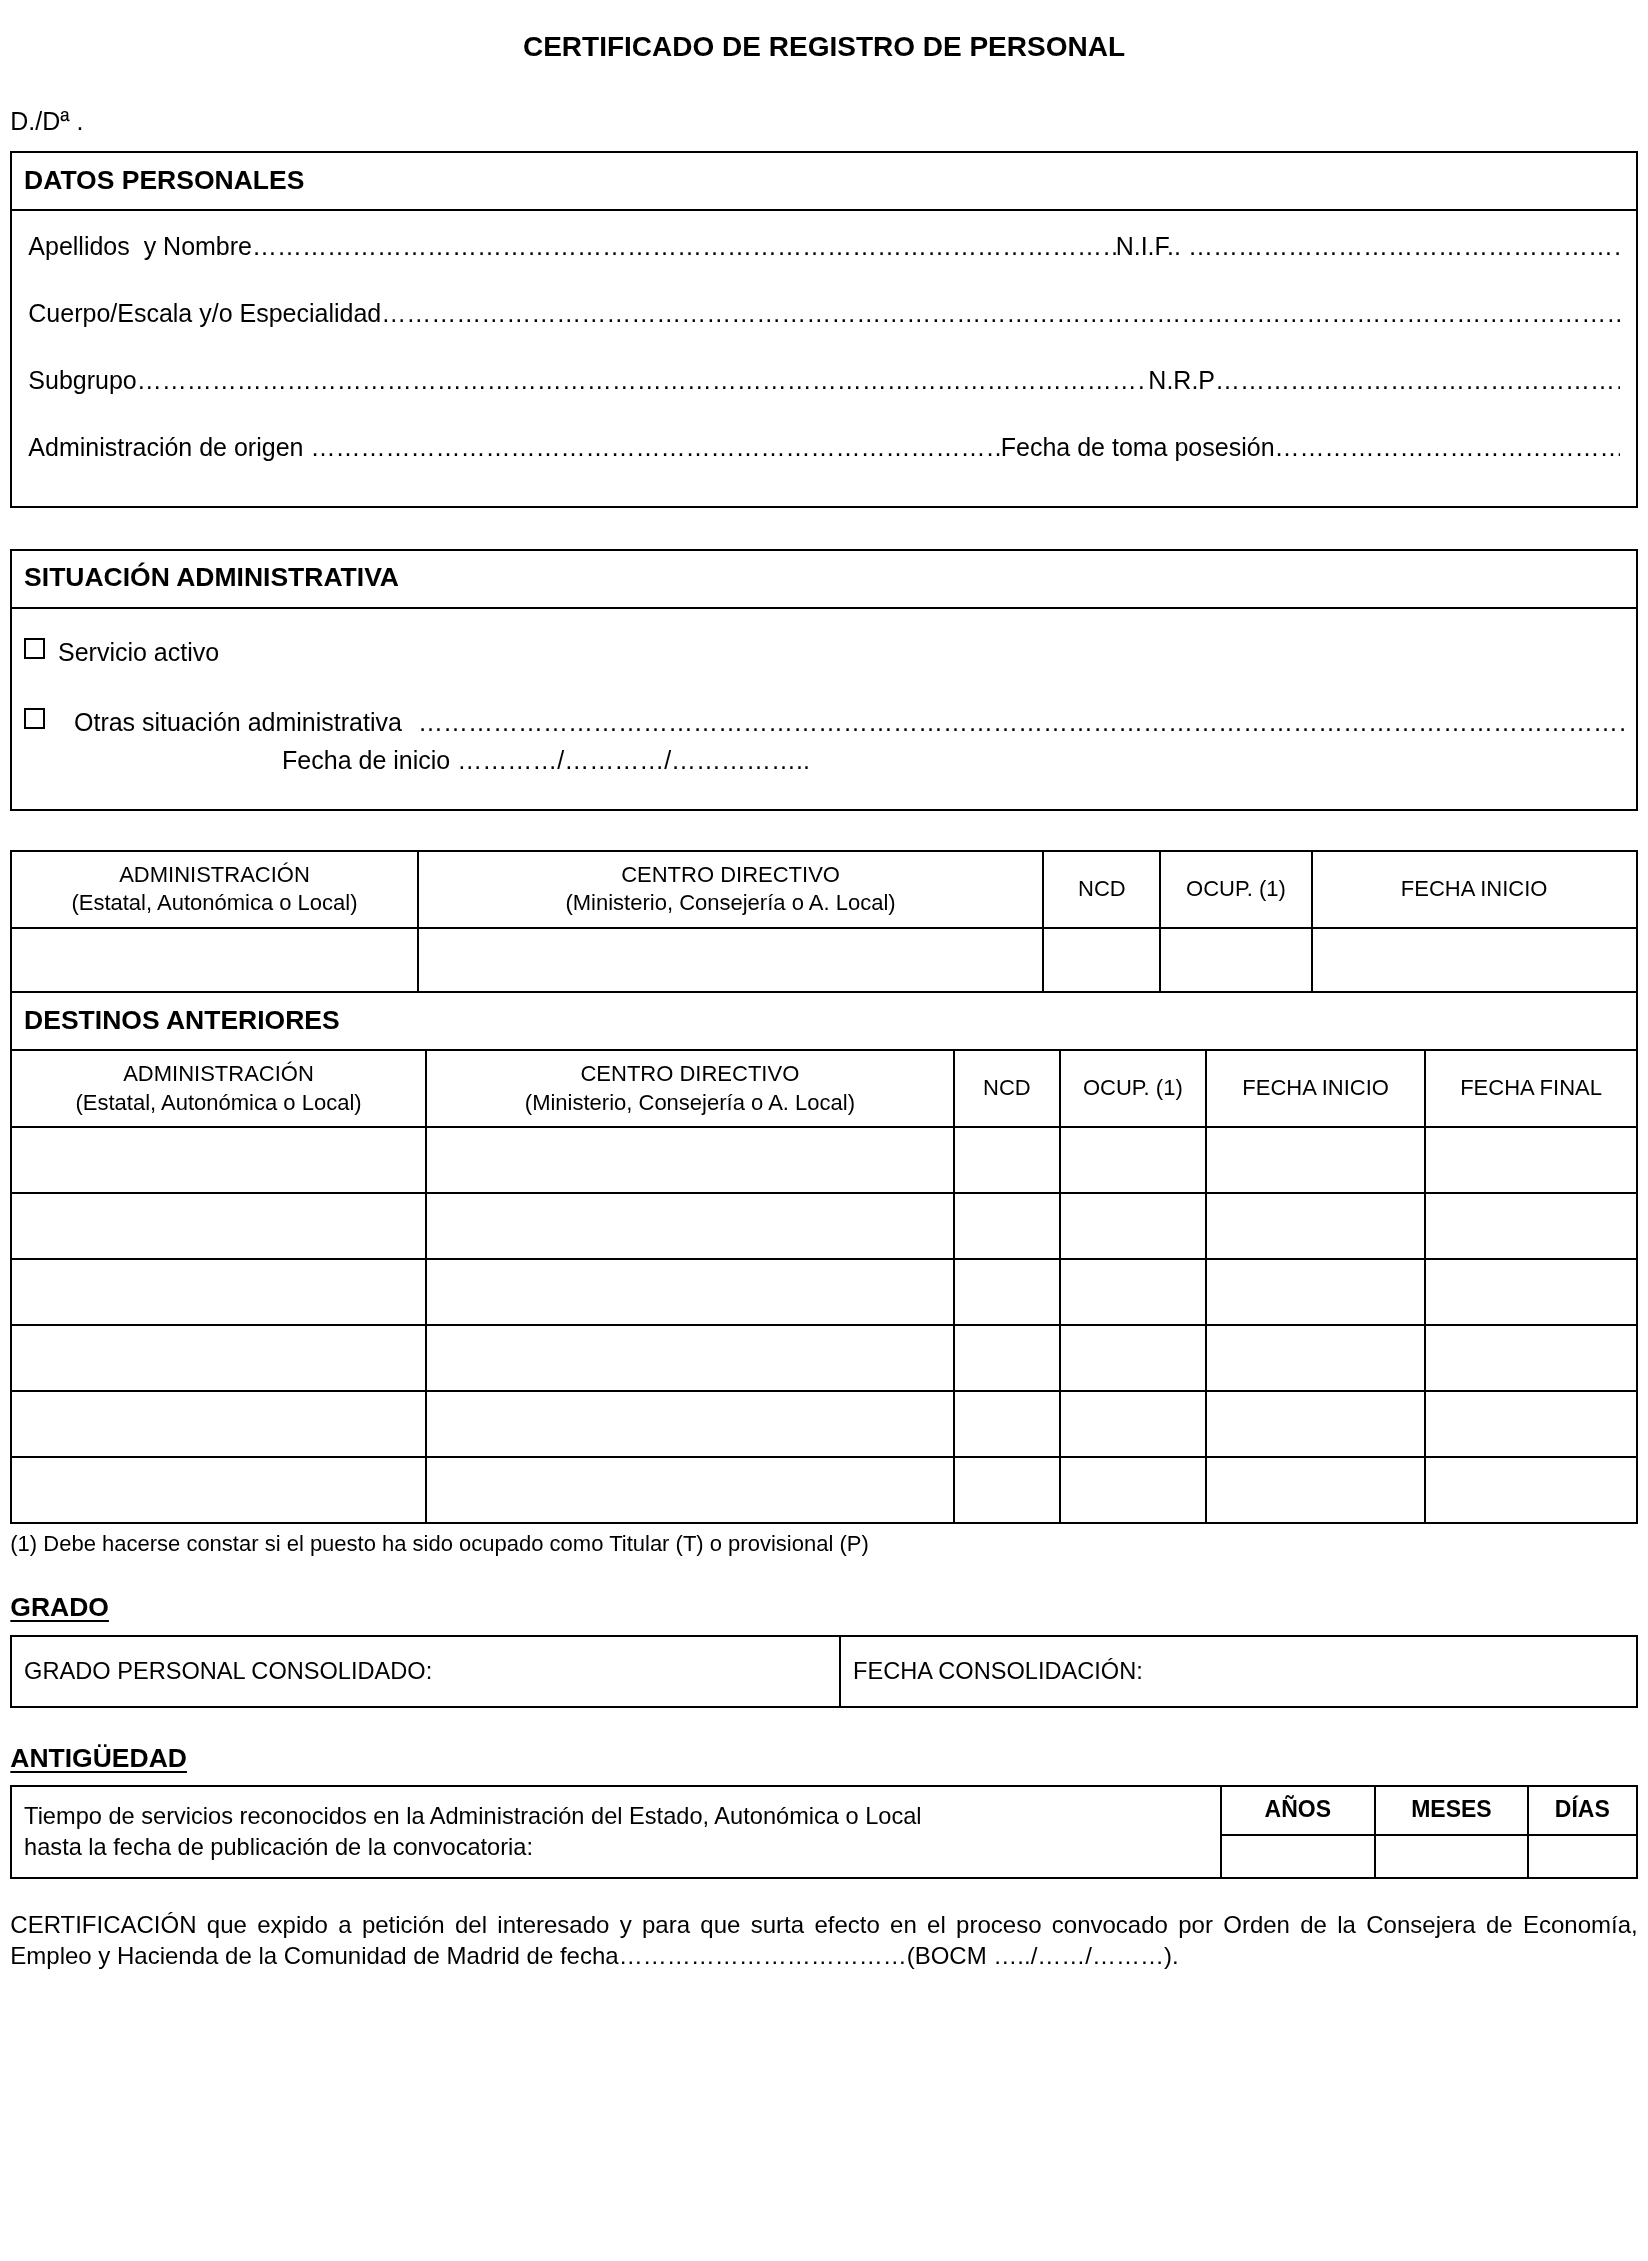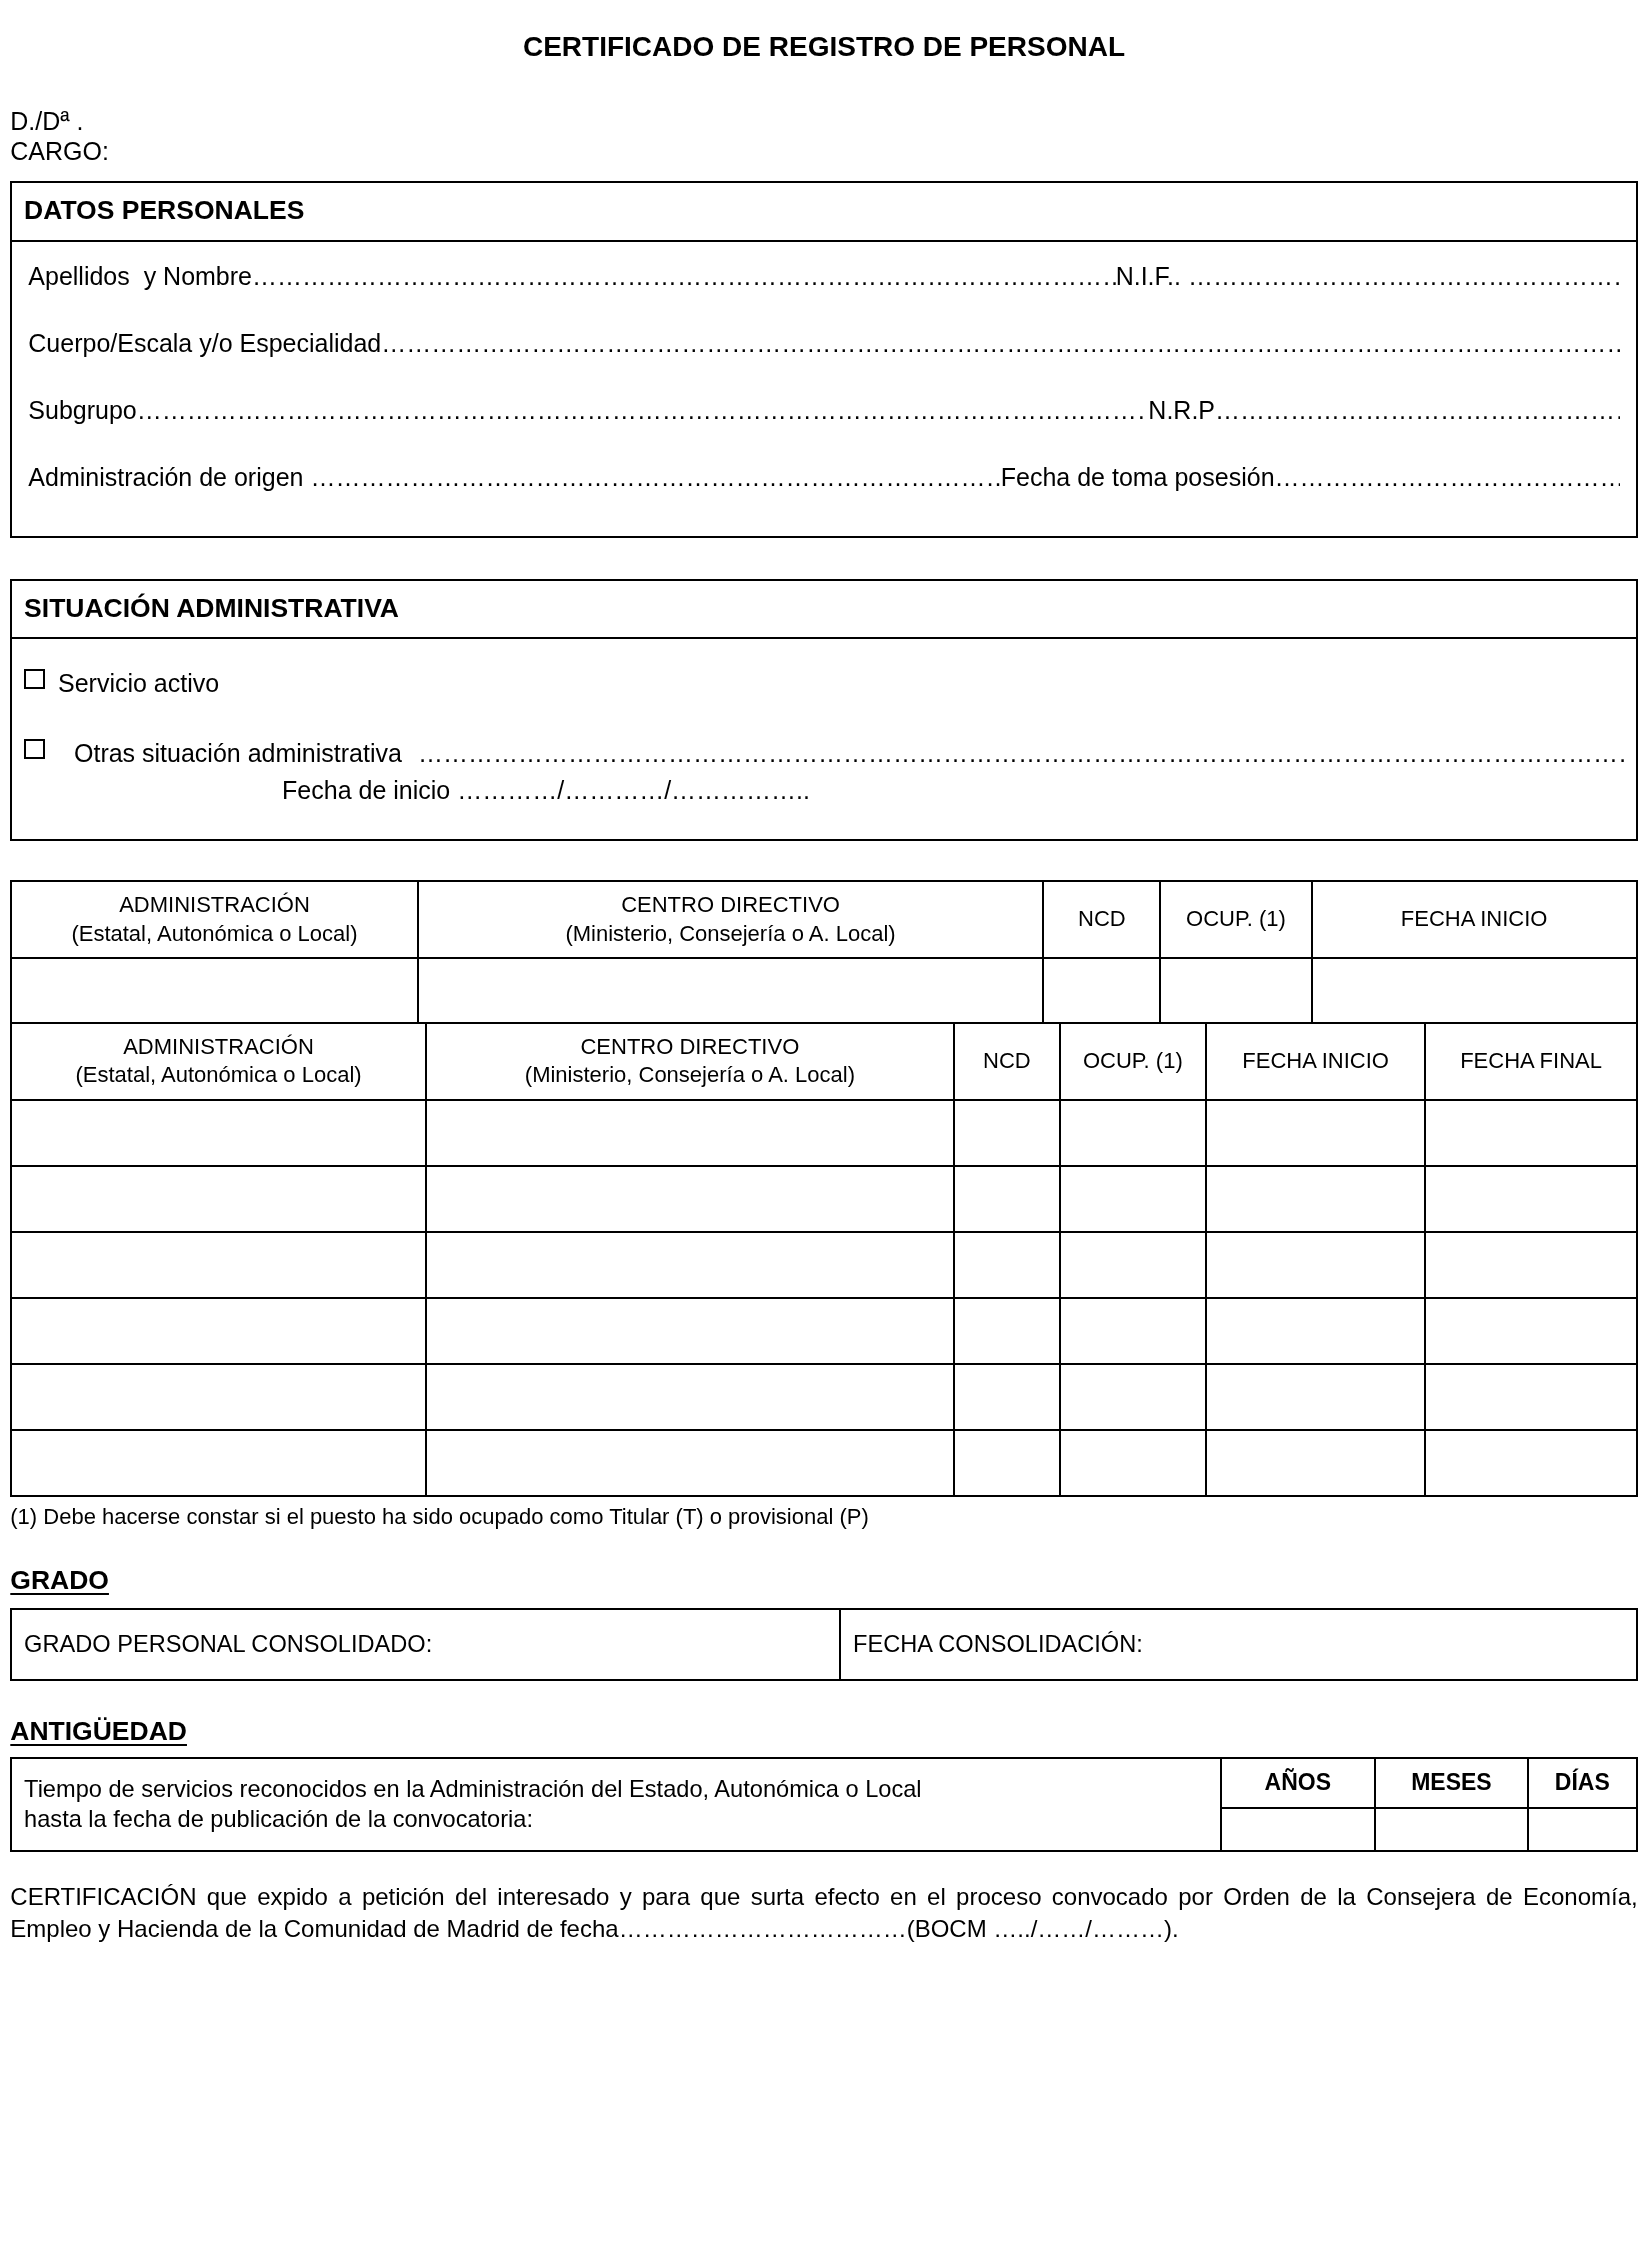--- a/index.html
+++ b/index.html
@@ -59,21 +59,20 @@
 </style>
 </head>
 <body>
 
 <div class="page">
 
   <div class="doc-subtitle center">CERTIFICADO DE REGISTRO DE PERSONAL</div>
 
   <div class="intro">
     <div>D./Dª .</div>
-    <div>CARGO:</div>
   </div>
 
 
   <section class="box datos-box">
     <div class="box-title">DATOS PERSONALES</div>
     <div class="datos-content">
       <div class="field-line">
         <span class="fl-label">Apellidos  y Nombre</span>
         <span class="leader flex2">………………………………………………………………………………………………………………………………………………………………………………………………………………………………………………………………</span>
         <span class="fl-label">N.I.F.. </span>
@@ -138,20 +137,21 @@
         <tr class="da-empty">
           <td></td>
           <td></td>
           <td></td>
           <td></td>
           <td></td>
         </tr>
       </tbody>
     </table>
 
+    <div class="strip mt">DESTINOS ANTERIORES</div>
     <table class="grid mt">
       <colgroup>
         <col style="width:25.5%">
           <col style="width:32.5%">
           <col style="width:6.5%">
           <col style="width:9%">
           <col style="width:13.5%">
           <col style="width:13%">
       </colgroup>
       <thead>

